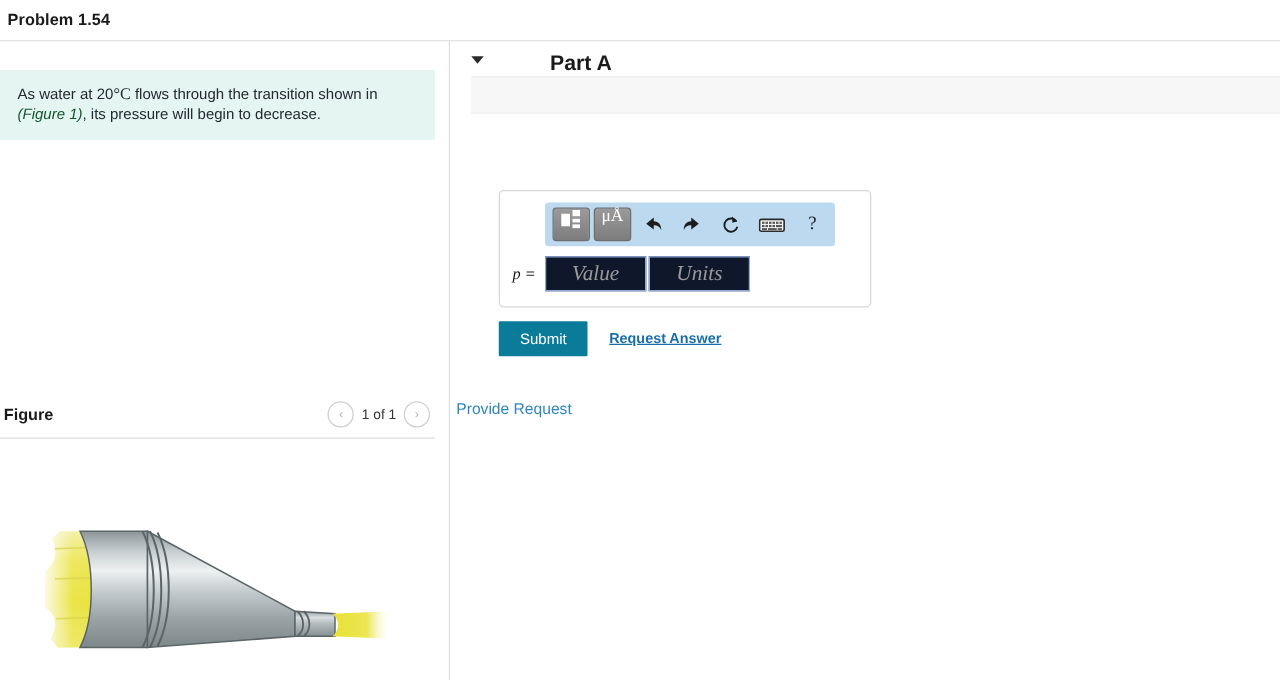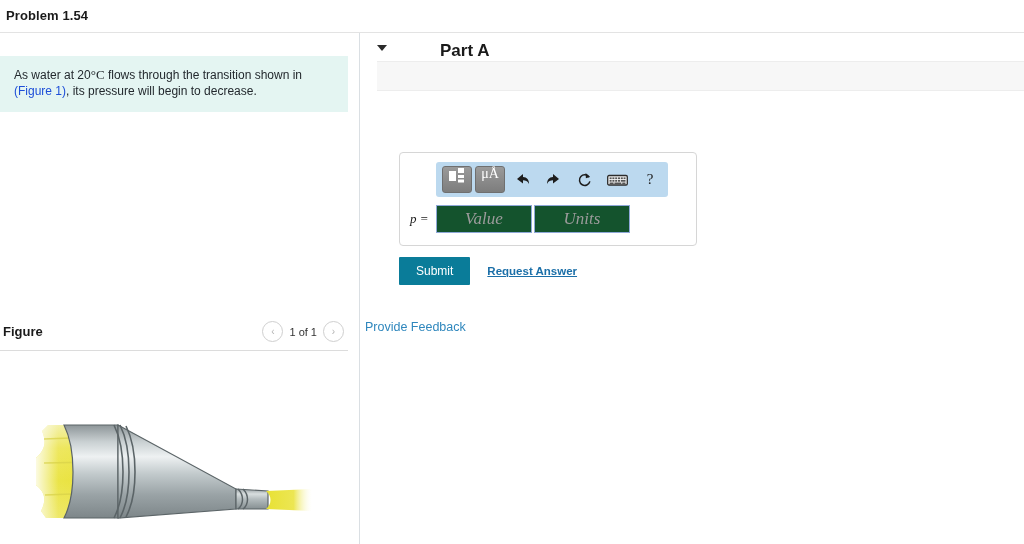--- a/index.html
+++ b/index.html
@@ -66,23 +66,24 @@
     padding: 11px 14px 13px 14px;
     font-size: 12px;
     line-height: 16px;
     color: #23292e;
   }
   #statement-box .serif-sym {
     font-family: "Liberation Serif", serif;
     font-size: 13px;
   }
   .inline-link {
-    color: #1d4ed8;
+    color: #14532d;
     text-decoration: none;
     cursor: pointer;
+    font-style: italic;
   }
 
   
   #figure-header {
     position: absolute;
     left: 0;
     top: 285px;
     width: 348px;
     height: 33px;
     box-sizing: border-box;
@@ -252,24 +253,24 @@
     align-items: center;
   }
   #var-label {
     font-family: "Liberation Serif", serif;
     font-style: italic;
     font-size: 13px;
     color: #1a1a1a;
     width: 26px;
   }
   .ans-input {
-    width: 96px;
+    width: 81px;
     height: 28px;
     border: 1px solid #8fa8d8;
-    background: #14532d;
+    background: #0f172a;
     box-sizing: border-box;
     font-family: "Liberation Serif", serif;
     font-style: italic;
     font-size: 17px;
     color: #9b9b9b;
     text-align: center;
     outline: none;
     padding: 0;
   }
   .ans-input::placeholder {
@@ -463,15 +464,15 @@
         <input class="ans-input" id="value-input" type="text" placeholder="Value" style="">
         <input class="ans-input" id="units-input" type="text" placeholder="Units" style="">
       </div>
     </div>
 
     <div id="submit-row">
       <button id="submit-button">Submit</button>
       <span id="request-answer">Request Answer</span>
     </div>
 
-    <div id="provide-feedback">Provide Feedback</div>
+    <div id="provide-feedback">Provide Request</div>
   </div>
 </div>
 
 </body></html>

